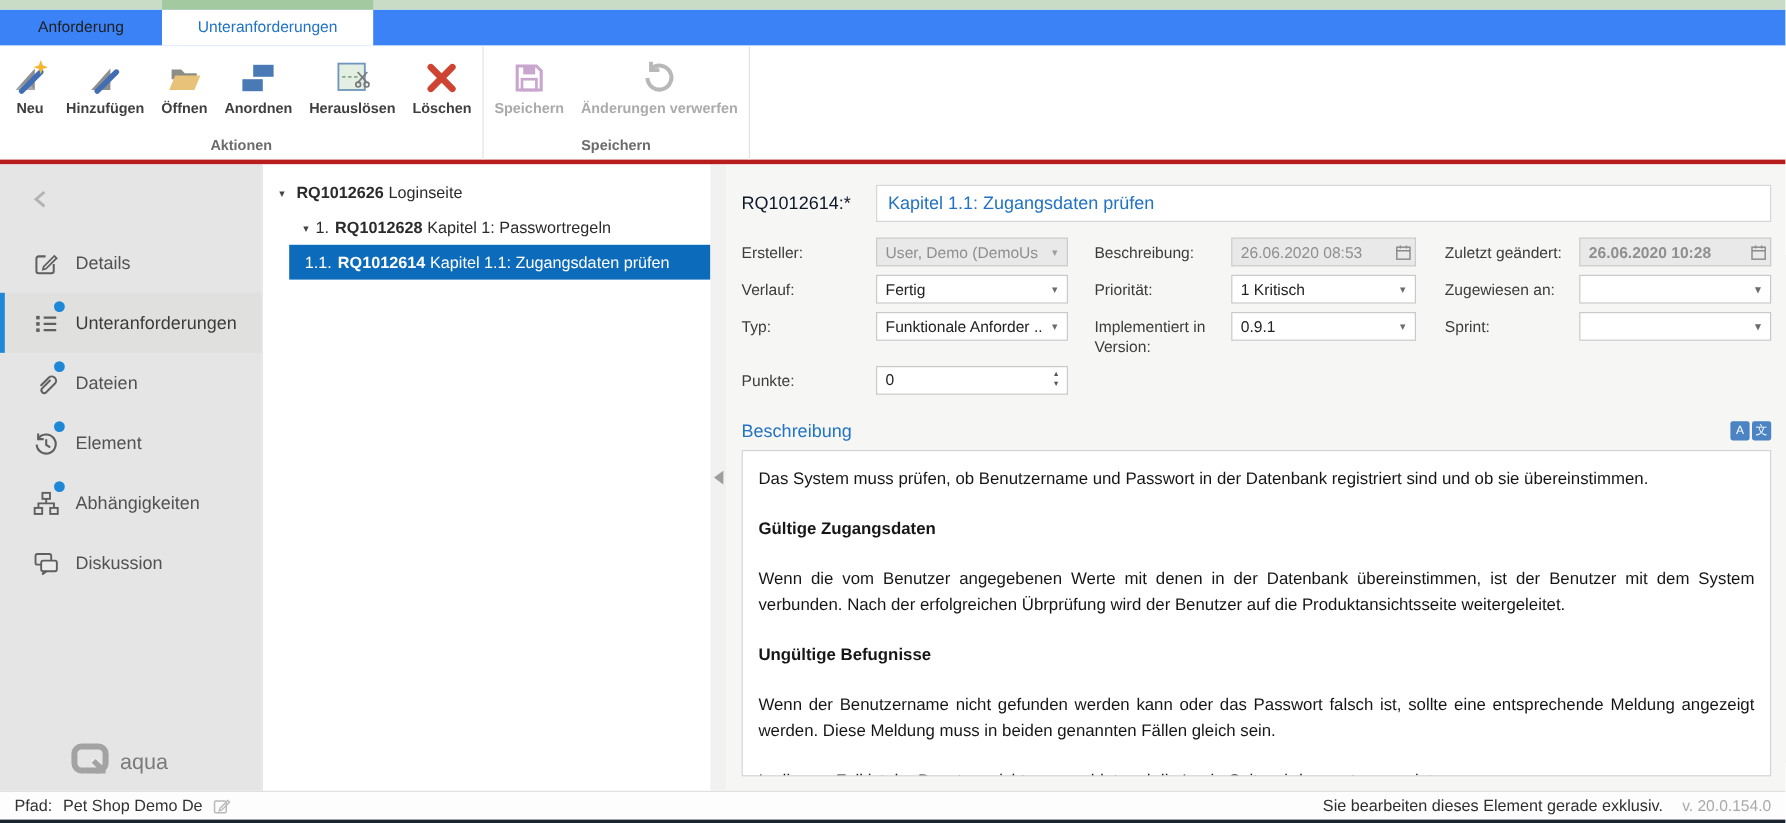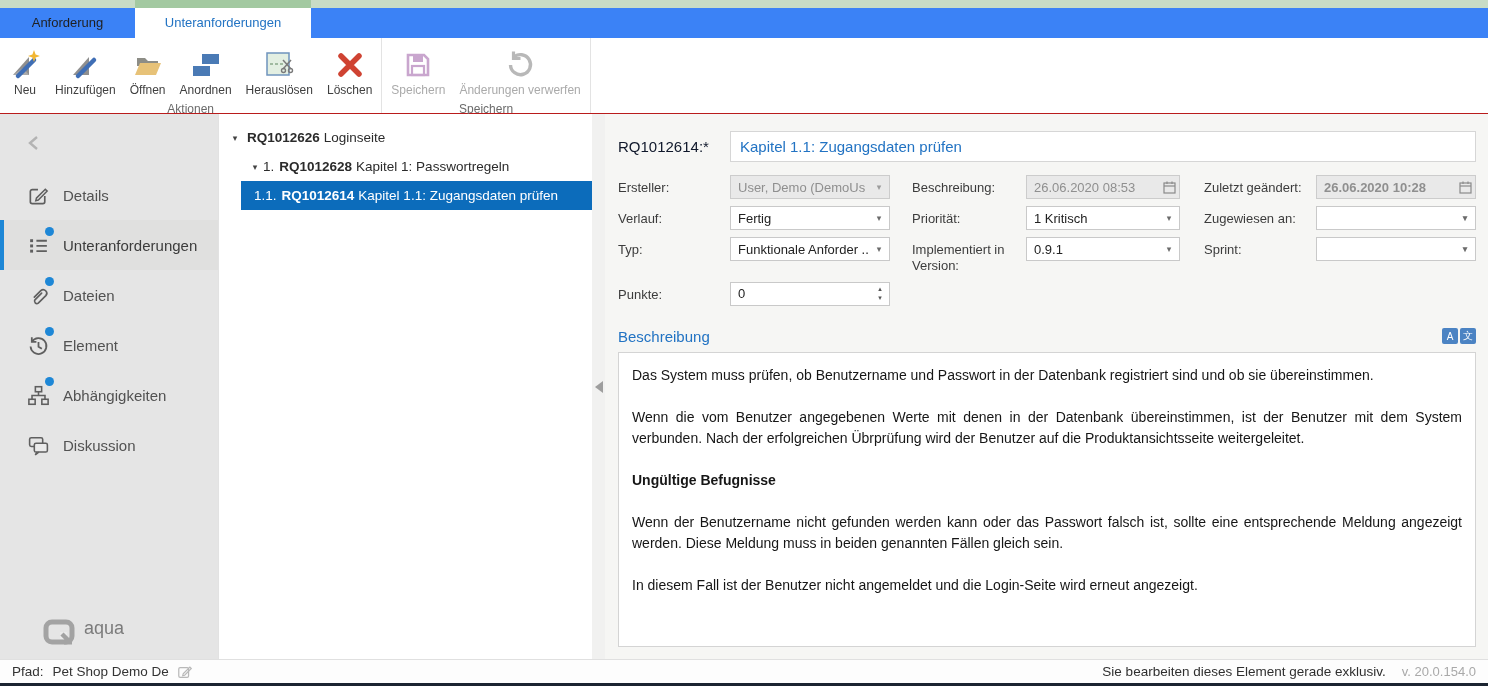--- a/index.html
+++ b/index.html
@@ -10,21 +10,21 @@
   
   .topstrip { height:8px; background:#c8dcc6; position:relative; flex:0 0 auto; }
   .topstrip .active-seg { position:absolute; left:135px; top:0; width:176px; height:8px; background:#a3c9a1; }
 
   
   .tabbar { height:30px; background:#3b82f6; display:flex; flex:0 0 auto; }
   .tab { width:135px; text-align:center; line-height:30px; font-size:13px; color:#1f1f1f; cursor:default; }
   .tab.active { width:176px; background:#fff; color:#2273c3; }
 
   
-  .ribbon { height:76px; background:#fff; border-bottom:1px solid #b91c1c; display:flex; flex:0 0 auto; }
+  .ribbon { height:99px; background:#fff; border-bottom:4px solid #b91c1c; display:flex; flex:0 0 auto;font-weight:bold; }
   .rgroup { display:flex; flex-direction:column; padding:2px 2px 0 2px; }
   .rgroup.sep { border-left:1px solid #e3e3e3; border-right:1px solid #e3e3e3; }
   .rbuttons { display:flex; flex:1; align-items:flex-start; padding-top:4px; }
   .glabel { text-align:center; font-size:12px; color:#6b6b6b; padding:2px 0 5px 0; }
   .rbtn { display:flex; flex-direction:column; align-items:center; padding:3px 7px; min-width:46px; }
   .rbtn .icon { height:36px; display:flex; align-items:center; justify-content:center; }
   .rbtn .lbl { font-size:12px; color:#3f3f3f; text-align:center; line-height:1.2; white-space:pre-line; }
   .rbtn.disabled .lbl { color:#aaaaaa; }
 
   
@@ -33,21 +33,21 @@
   
   .sidebar { width:218px; background:#e5e5e5; position:relative; flex:0 0 auto; }
   .collapse-btn { padding:20px 0 14px 26px; }
   .side-item { height:50px; display:flex; align-items:center; padding-left:26px; position:relative; cursor:default; }
   .side-item .sicon { position:relative; width:24px; height:24px; display:flex; align-items:center; justify-content:center; }
   .side-item .slbl { margin-left:13px; font-size:15px; color:#525252; }
   .side-item.selected { background:#e0e0df; }
   .side-item.selected .slbl { color:#3c3c3c; }
   .selbar { position:absolute; left:0; top:0; width:4px; height:100%; background:#1e87d6; }
   .dot { position:absolute; top:-6px; right:-4px; width:9px; height:9px; border-radius:50%; background:#1e87d6; }
-  .logo { position:absolute; bottom:13px; left:42px; display:flex; align-items:flex-start; }
+  .logo { position:absolute; bottom:13px; left:58px; display:flex; align-items:flex-end; }
   .logo .logotext { font-size:18px; color:#7b7b7b; margin-left:8px; }
 
   
   .tree { width:374px; background:#fff; border-left:1px solid #e2e2e2; padding-top:9px; flex:0 0 auto; }
   .trow { height:29px; display:flex; align-items:center; font-size:13.5px; color:#2b2b2b; white-space:nowrap; }
   .trow .arrow { font-size:9px; color:#444; width:16px; text-align:center; flex:0 0 auto; }
   .trow b { margin:0 4px; }
   .trow .num { margin-right:1px; }
   .trow.lvl0 { padding-left:8px; }
   .trow.lvl1 { padding-left:28px; }
@@ -427,20 +427,21 @@
       <div class="desc-header">
         <span class="desc-title">Beschreibung</span>
         <span class="translate">
           <span class="tr-sq">A</span>
           <span class="tr-sq">文</span>
         </span>
       </div>
 
       <div class="descbox">
         <p>Das System muss prüfen, ob Benutzername und Passwort in der Datenbank registriert sind und ob sie übereinstimmen.</p>
+        <p class="bold">Gültige Zugangsdaten</p>
         <p>Wenn die vom Benutzer angegebenen Werte mit denen in der Datenbank übereinstimmen, ist der Benutzer mit dem System verbunden. Nach der erfolgreichen Übrprüfung wird der Benutzer auf die Produktansichtsseite weitergeleitet.</p>
         <p class="bold gap-top">Ungültige Befugnisse</p>
         <p>Wenn der Benutzername nicht gefunden werden kann oder das Passwort falsch ist, sollte eine entsprechende Meldung angezeigt werden. Diese Meldung muss in beiden genannten Fällen gleich sein.</p>
         <p>In diesem Fall ist der Benutzer nicht angemeldet und die Login-Seite wird erneut angezeigt.</p>
       </div>
     </div>
   </div>
 
   <div class="statusbar">
     <span class="pathlbl">Pfad:</span>

